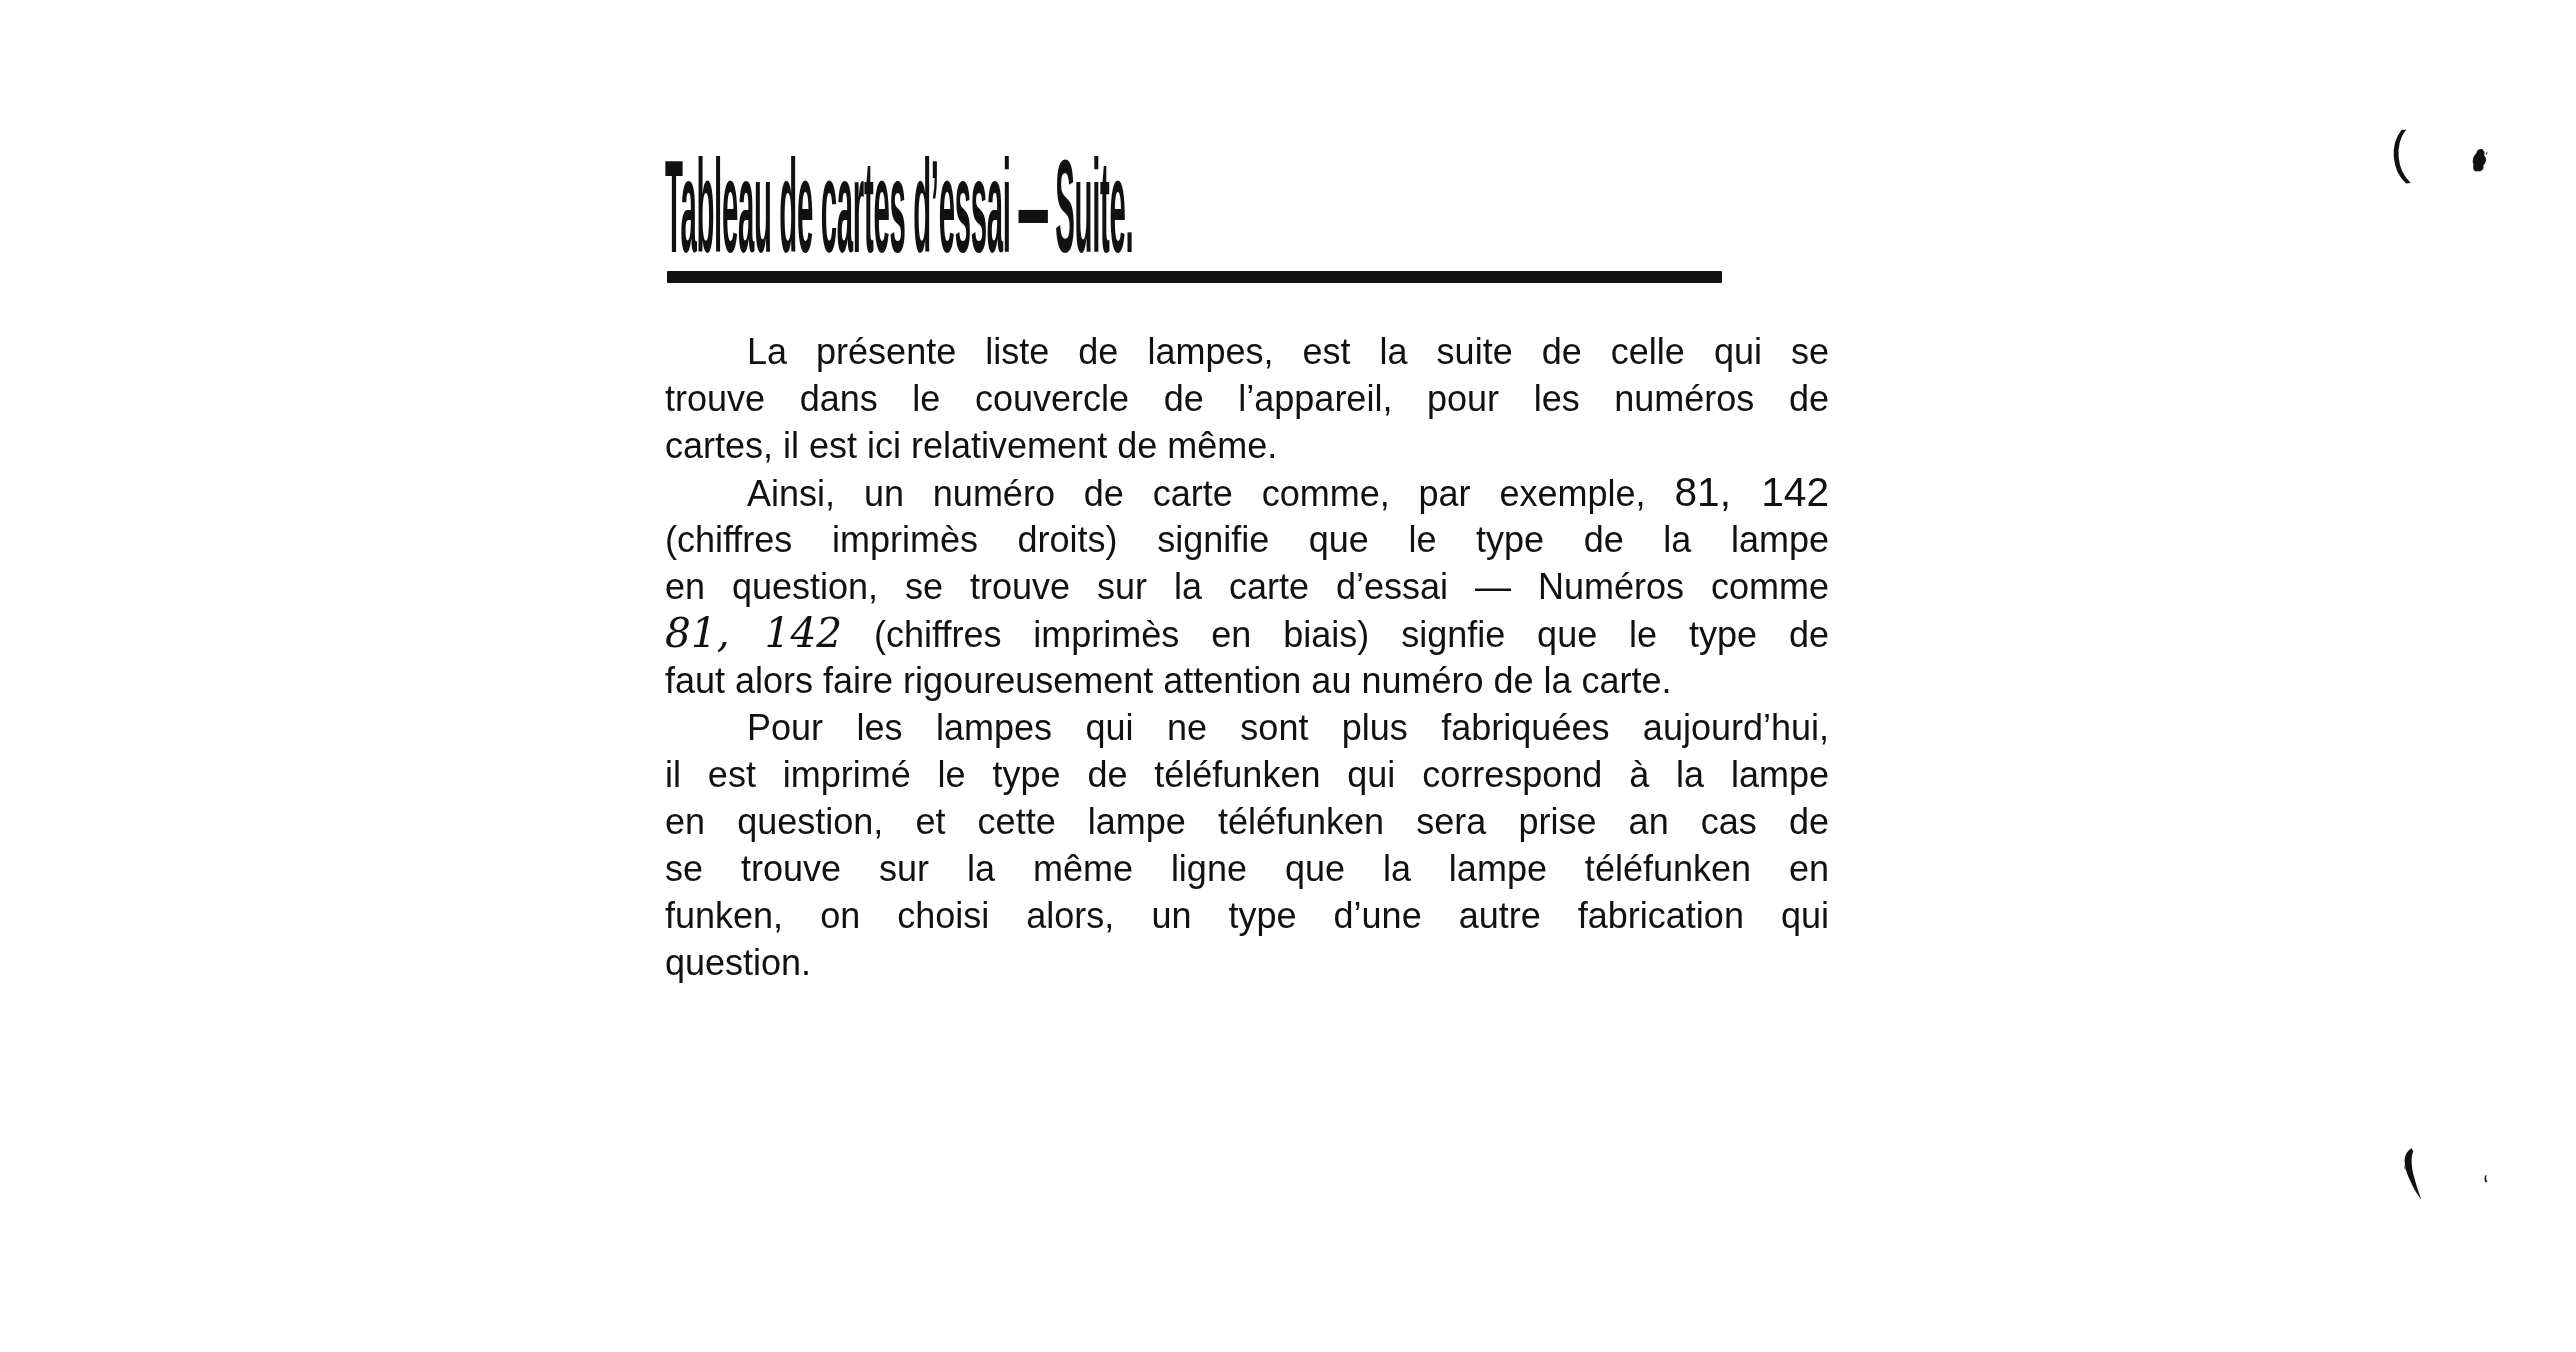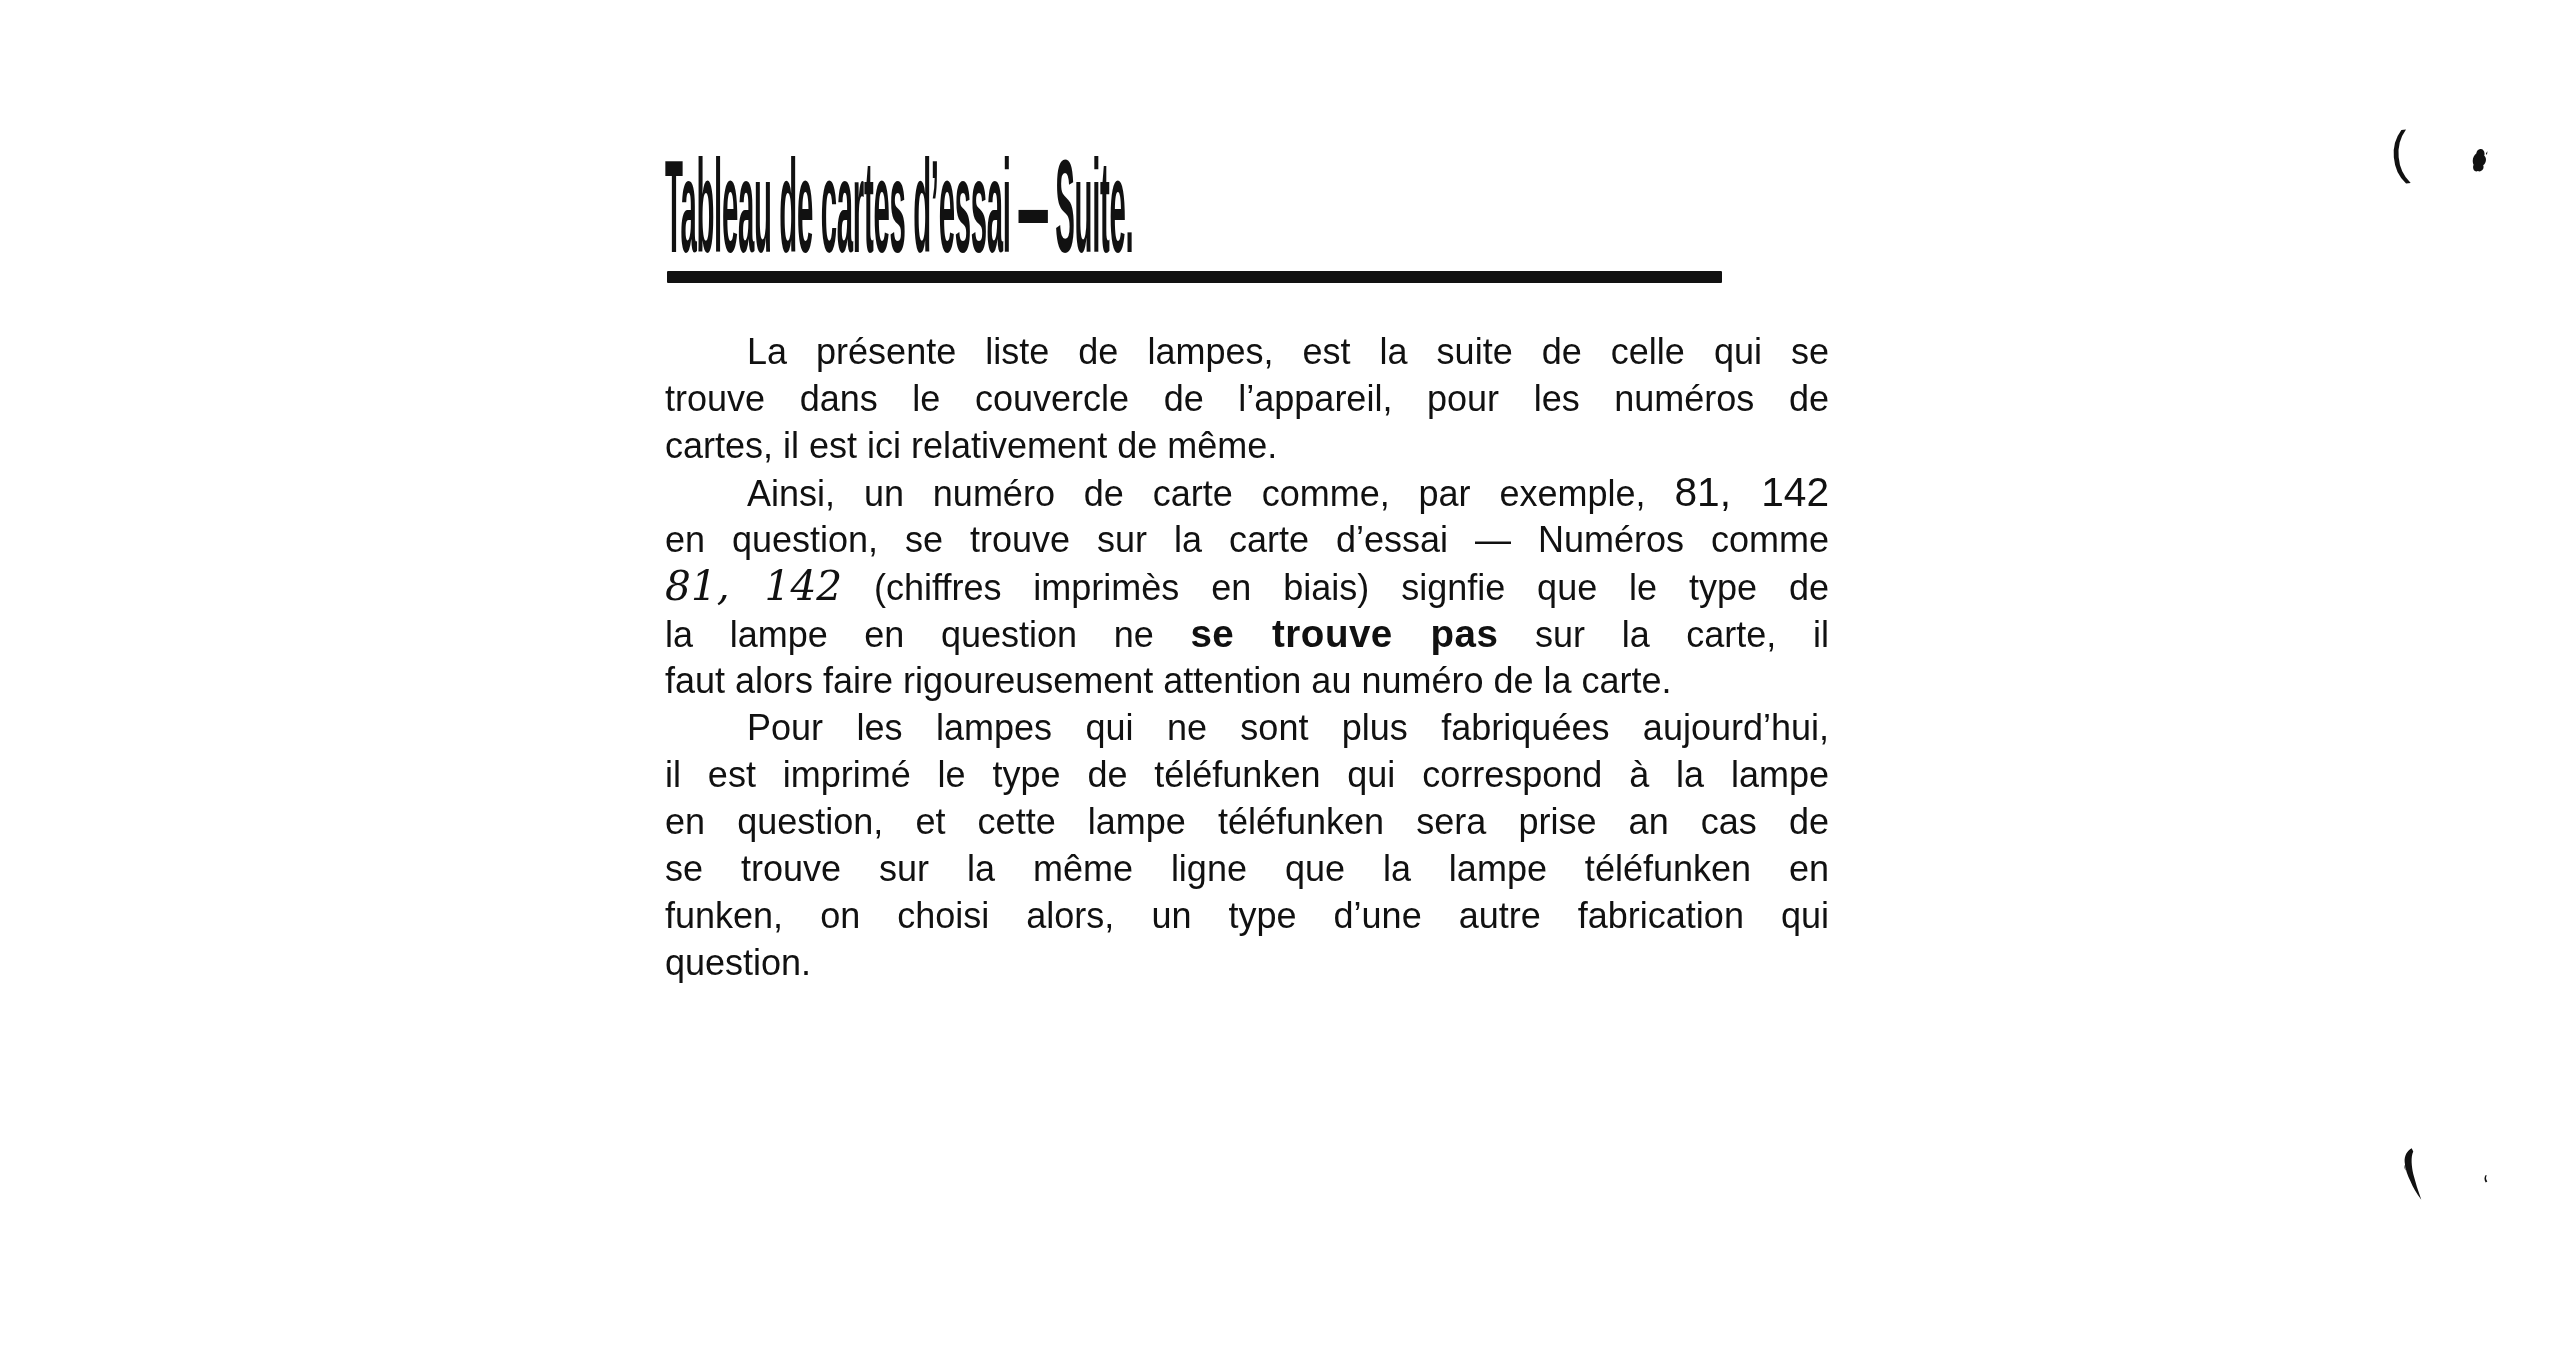--- a/index.html
+++ b/index.html
@@ -80,23 +80,23 @@
   <div class="title-wrap">
     <h1 id="doc-title" style="transform: scaleX(0.222992);">Tableau de cartes d’essai — Suite.</h1>
   </div>
   <div class="title-rule"></div>
 
   <div class="article" id="article">
       <div class="line indent"><span>La présente liste de lampes, est la suite de celle qui se</span></div>
       <div class="line"><span>trouve dans le couvercle de l’appareil, pour les numéros de</span></div>
       <div class="line last"><span>cartes, il est ici relativement de même.</span></div>
       <div class="line indent"><span>Ainsi, un numéro de carte comme, par exemple, </span><span class="seg-n">81, 142</span></div>
+      <div class="line"><span>(chiffres imprimès droits) signifie que le type de la lampe</span></div>
       <div class="line"><span>en question, se trouve sur la carte d’essai — Numéros comme</span></div>
       <div class="line"><span class="seg-i">81, 142</span><span> (chiffres imprimès en biais) signfie que le type de</span></div>
-      <div class="line"><span>la lampe en question ne </span><span class="seg-b">se trouve pas</span><span> sur la carte, il</span></div>
       <div class="line last"><span>faut alors faire rigoureusement attention au numéro de la carte.</span></div>
       <div class="line indent"><span>Pour les lampes qui ne sont plus fabriquées aujourd’hui,</span></div>
       <div class="line"><span>il est imprimé le type de téléfunken qui correspond à la lampe</span></div>
       <div class="line"><span>en question, et cette lampe téléfunken sera prise an cas de</span></div>
       <div class="line"><span>se trouve sur la même ligne que la lampe téléfunken en</span></div>
       <div class="line"><span>funken, on choisi alors, un type d’une autre fabrication qui</span></div>
       <div class="line last"><span>question.</span></div>
     </div>
 
   <div class="artifact paren-mark">(</div>

